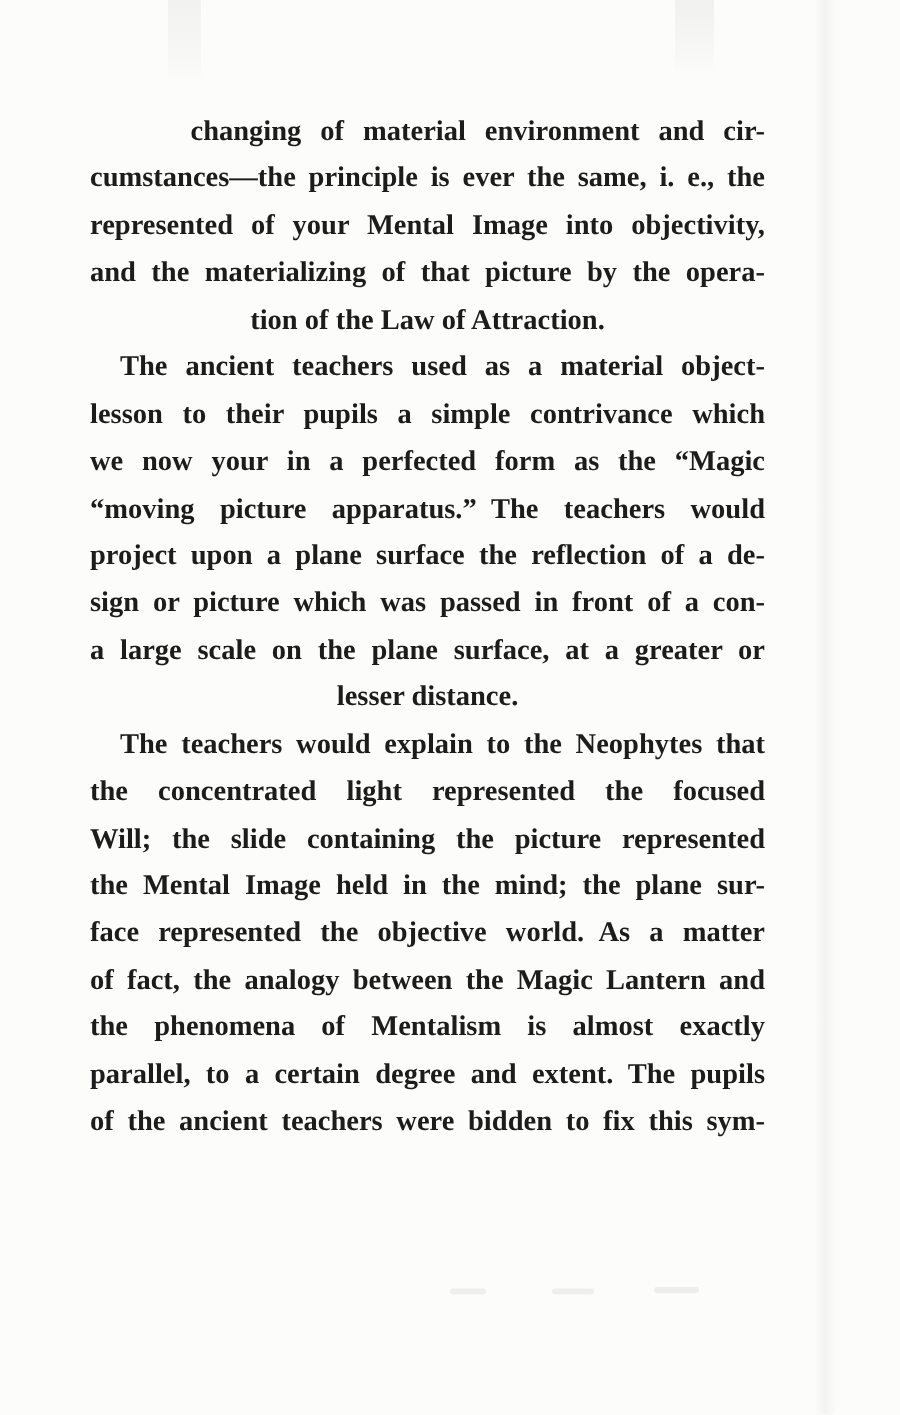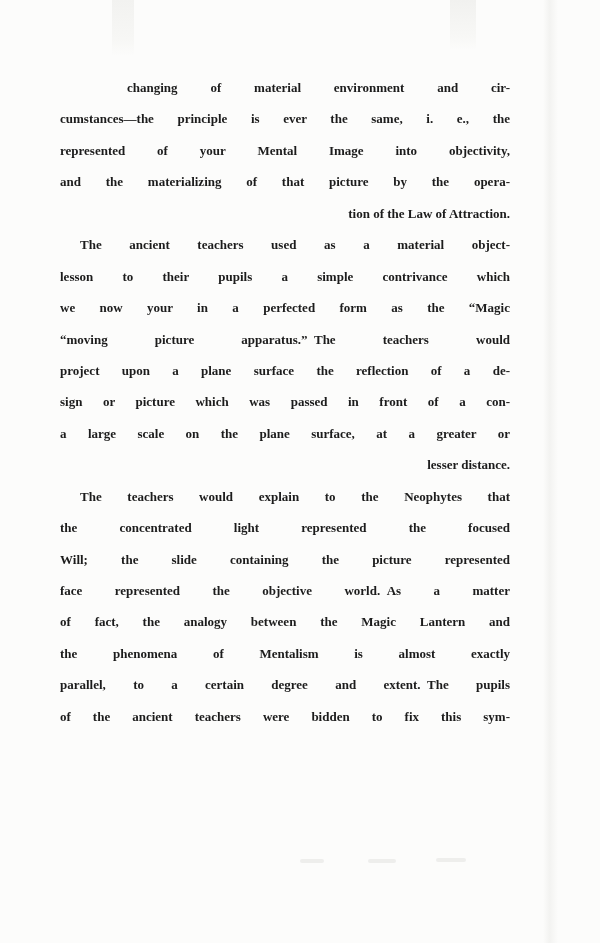--- a/index.html
+++ b/index.html
@@ -18,27 +18,27 @@
     position: absolute;
     inset: 0;
     background: #fcfcfb;
   }
   .text-block {
     position: absolute;
     left: 60px;
     top: 72px;
     width: 450px;
     color: #1c1c1c;
-    font-size: 13px;
+    font-size: 19px;
     font-weight: bold;
     line-height: 31.45px;
   }
   .line {
     height: 31.45px;
-    text-align: right;
+    text-align: center;
     white-space: pre-wrap;
   }
   
   .line.j {
     text-align: justify;
   }
   .line.j::after {
     content: "";
     display: inline-block;
     width: 100%;
@@ -100,20 +100,21 @@
     <div class="line j">lesson to their pupils a simple contrivance which</div>
     <div class="line j">we now your in a perfected form as the “Magic</div>
     <div class="line j">“moving picture apparatus.” The teachers would</div>
     <div class="line j">project upon a plane surface the reflection of a de-</div>
     <div class="line j">sign or picture which was passed in front of a con-</div>
     <div class="line j">a large scale on the plane surface, at a greater or</div>
     <div class="line">lesser distance.</div>
     <div class="line j ind-para">The teachers would explain to the Neophytes that</div>
     <div class="line j">the concentrated light represented the focused</div>
     <div class="line j">Will; the slide containing the picture represented</div>
+    <div class="line j">the Mental Image held in the mind; the plane sur-</div>
     <div class="line j">face represented the objective world. As a matter</div>
     <div class="line j">of fact, the analogy between the Magic Lantern and</div>
     <div class="line j">the phenomena of Mentalism is almost exactly</div>
     <div class="line j">parallel, to a certain degree and extent. The pupils</div>
     <div class="line j">of the ancient teachers were bidden to fix this sym-</div>
   </div>
 
 </div>
 
 </body></html>

